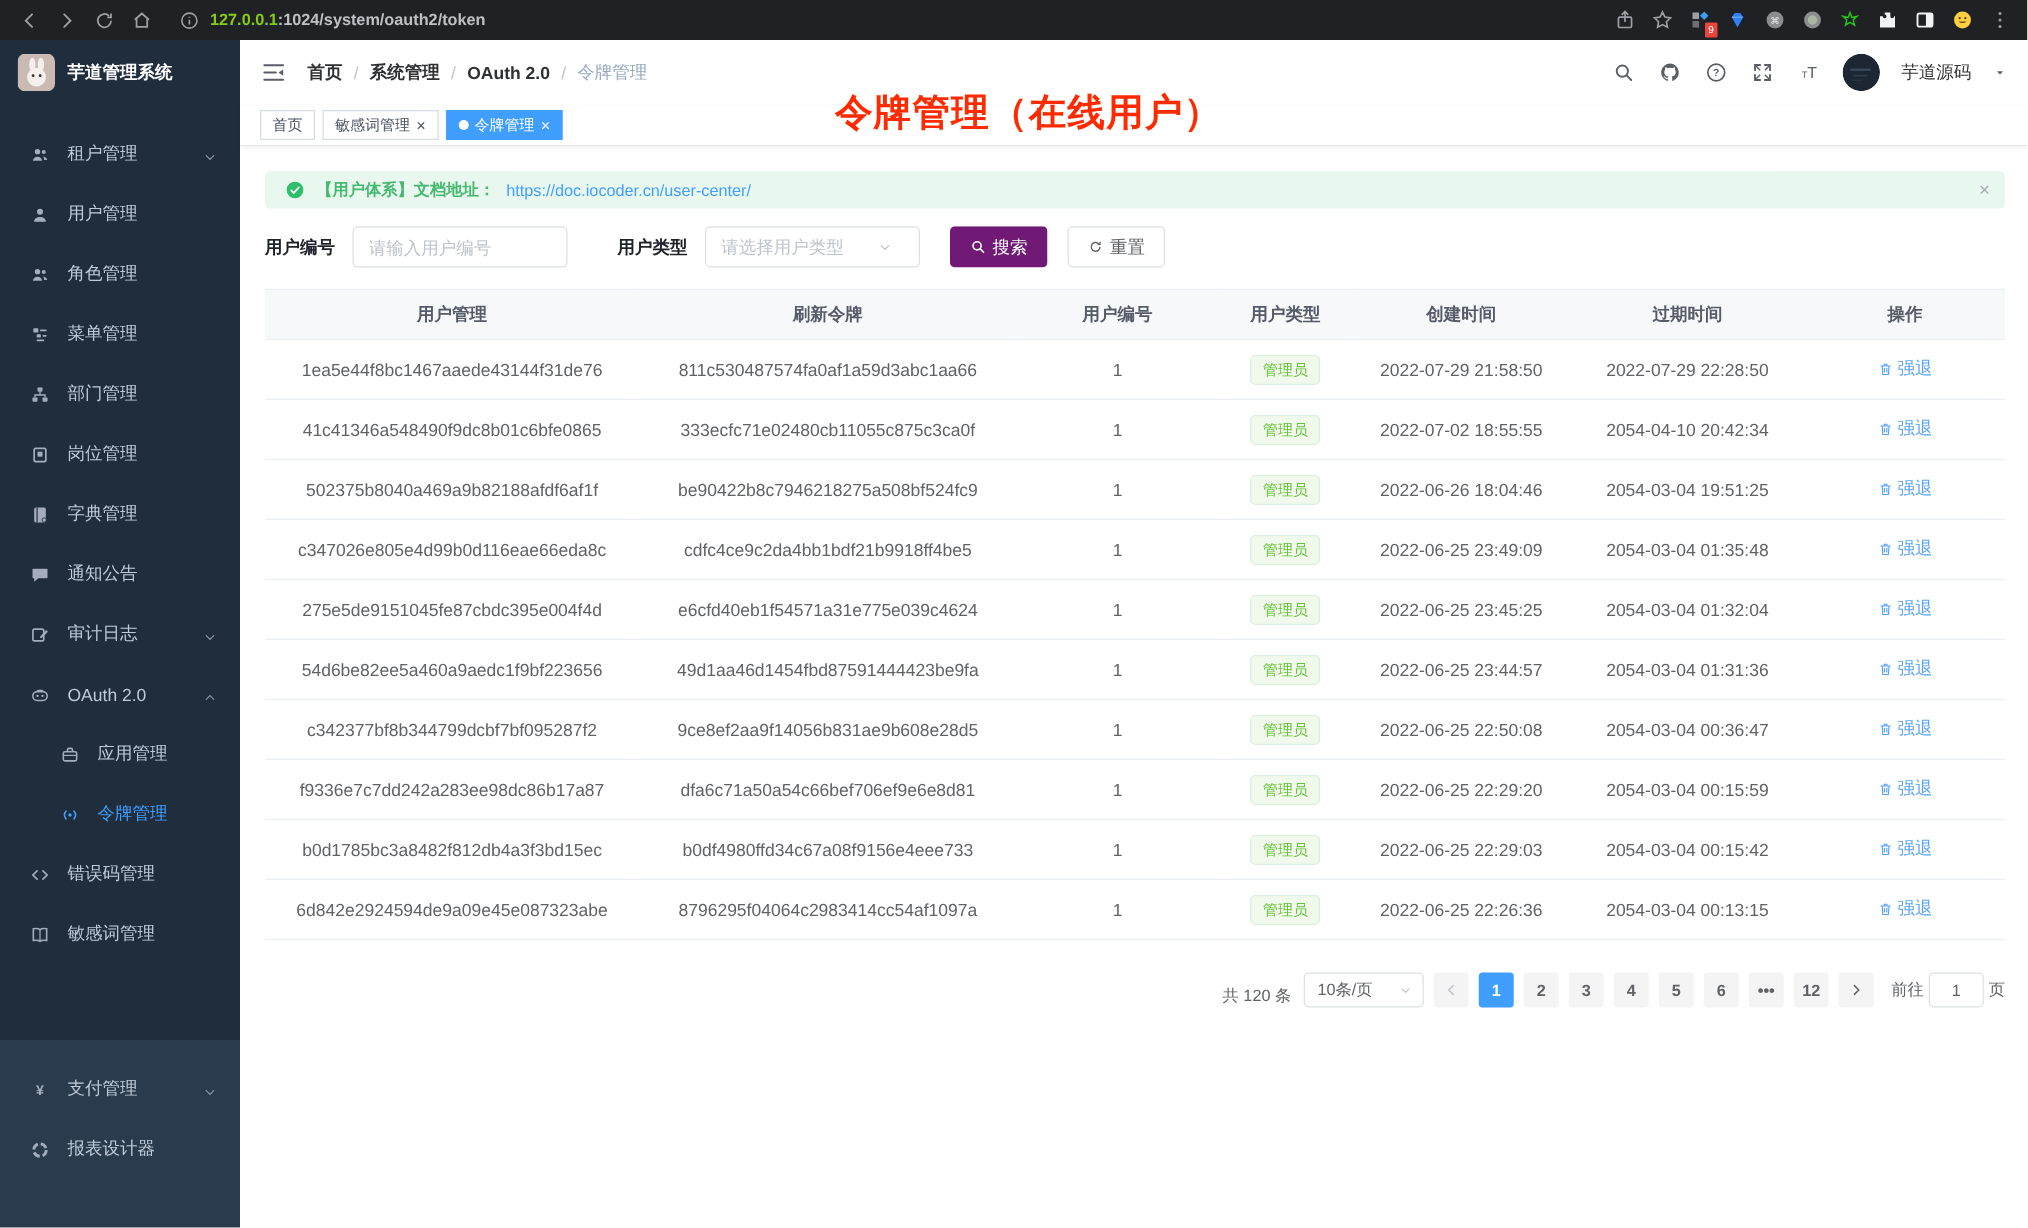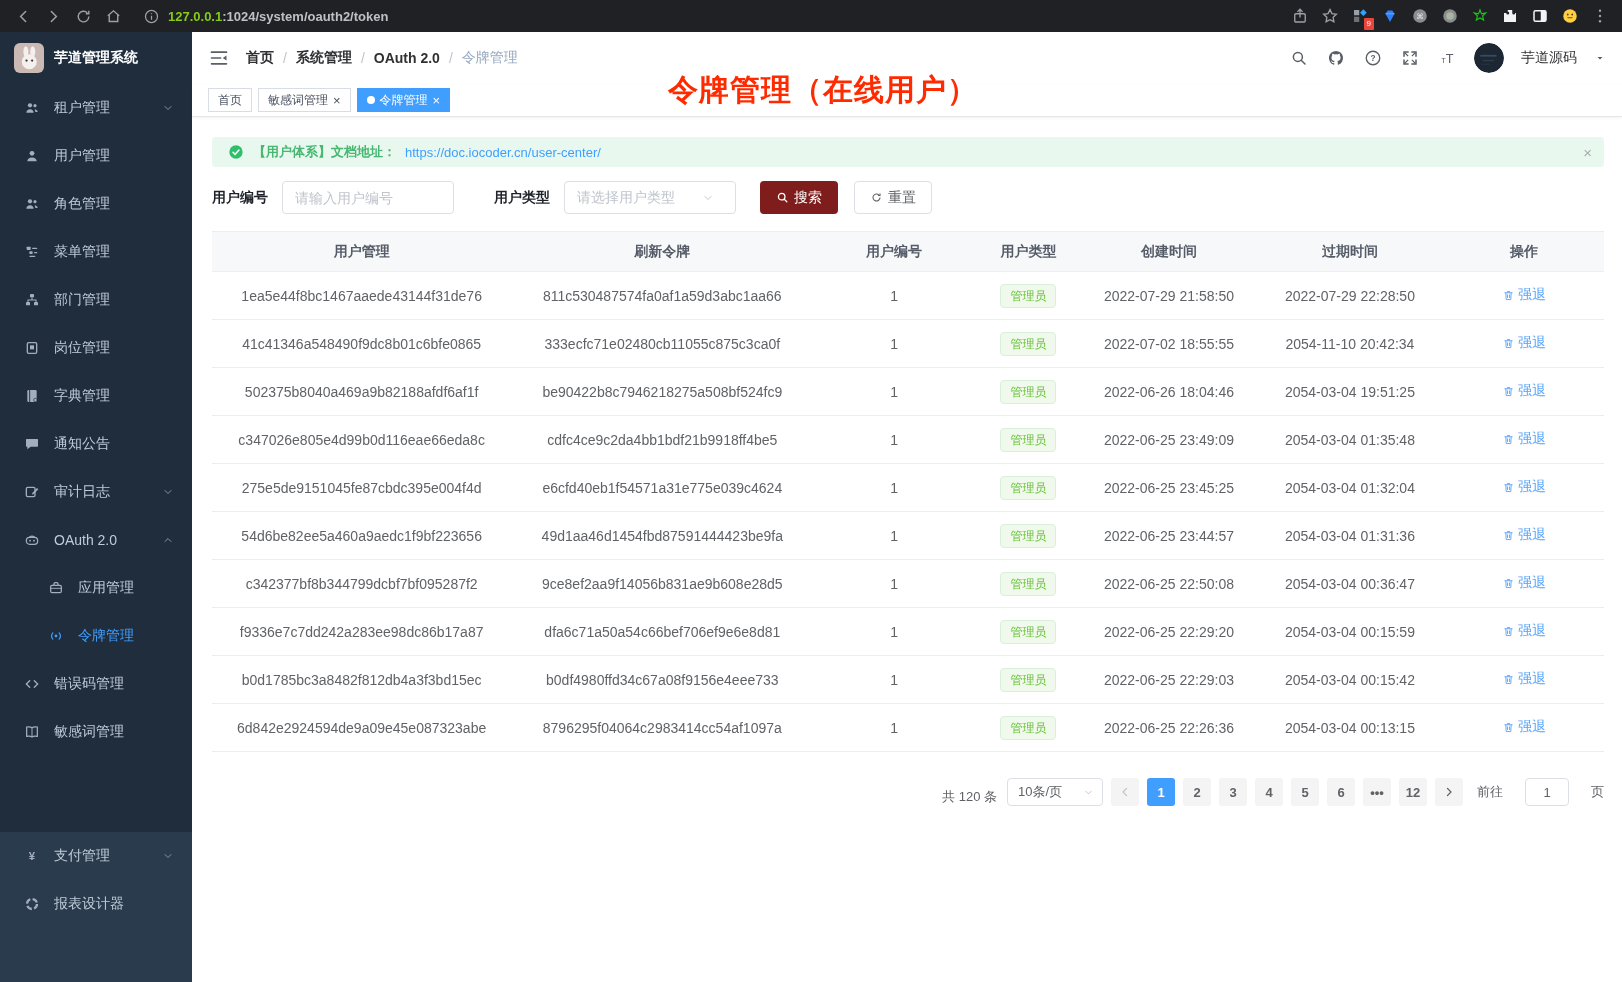--- a/index.html
+++ b/index.html
@@ -19,21 +19,21 @@
 
   
   .app{display:flex;height:950px}
 
   
   .sidebar{width:192px;background:#1f2d3d;color:#bfcbd9;flex-shrink:0;display:flex;flex-direction:column;font-size:14px}
   .sidebar-header{height:52px;display:flex;align-items:center;gap:10px;padding:0 14px;flex-shrink:0}
   .logo{width:30px;height:30px;border-radius:6px;overflow:hidden;flex-shrink:0}
   .logo svg{width:30px;height:30px}
   .app-title{color:#fff;font-size:14px;font-weight:bold;white-space:nowrap}
-  .side-item{height:48px;display:flex;align-items:center;padding-left:24px;cursor:pointer;position:relative;flex-shrink:0}
+  .side-item{height:48px;display:flex;align-items:flex-end;padding-left:24px;cursor:pointer;position:relative;flex-shrink:0}
   .side-item .s-ic{width:16px;height:16px;margin-right:14px;color:#a3adbd;display:flex;align-items:center;justify-content:center;flex-shrink:0}
   .side-item .s-ic svg{width:16px;height:16px}
   .side-item .s-lb{white-space:nowrap}
   .side-item .s-ar{position:absolute;right:18px;width:12px;height:12px;color:#8a93a5}
   .side-item .s-ar svg{width:12px;height:12px;display:block}
   .side-item .s-ar.up svg{transform:rotate(180deg)}
   .side-item.sub{padding-left:48px}
   .side-item.active,.side-item.active .s-ic{color:#409eff}
   .sidebar-bottom{margin-top:auto;min-height:150px;background:#2b3b4e;display:flex;flex-direction:column}
 
@@ -74,41 +74,41 @@
 
   .filter-row{margin-top:14px;display:flex;align-items:center;gap:12px;font-size:14px}
   .f-label{font-weight:bold;color:#1f2329;margin-right:2px}
   .f-input{width:172px;height:33px;border:1px solid #dcdfe6;border-radius:4px;padding:0 12px;font-size:14px;color:#606266;font-family:inherit;outline:none}
   .f-input::placeholder{color:#bfc4cc}
   .f-select{width:172px;height:33px;border:1px solid #dcdfe6;border-radius:4px;padding:0 21px 0 12px;display:flex;align-items:center;justify-content:space-between;color:#bfc4cc;cursor:pointer}
   .f-select .chev{width:12px;height:12px;color:#c0c4cc}
   .f-select .chev svg{width:12px;height:12px;display:block}
   .btn{height:33px;border-radius:4px;display:inline-flex;align-items:center;gap:5px;padding:0 15px;font-size:14px;cursor:pointer;border:1px solid transparent}
   .btn svg{width:13px;height:13px}
-  .btn-primary{background:#7f1d1d;color:#fff;margin-left:12px}
+  .btn-primary{background:#701a75;color:#fff;margin-left:12px}
   .btn-plain{background:#fff;border-color:#dcdfe6;color:#606266;margin-left:4px}
   .gap16{width:16px}
 
   table.grid{margin-top:17px;width:100%;border-collapse:collapse;table-layout:fixed;font-size:14px}
   table.grid th{height:40px;background:#f7f8fa;color:#555c68;font-weight:bold;border-top:1px solid #ebeef5;border-bottom:1px solid #ebeef5;text-align:center}
   table.grid td{height:48px;color:#606266;border-bottom:1px solid #ebeef5;text-align:center;white-space:nowrap;overflow:hidden}
   .type-badge{display:inline-block;background:#f0f9eb;border:1px solid #d9f1dc;color:#67c23a;font-size:12px;line-height:22px;padding:0 9px;border-radius:4px}
   .act-link{color:#57a3f8;display:inline-flex;align-items:center;gap:3px;cursor:pointer}
   .act-link svg{width:13px;height:13px}
 
   .pagination{margin-top:26px;display:flex;align-items:flex-end;justify-content:flex-end;gap:8px;font-size:13px;color:#606266;padding-bottom:20px}
   .pg-total{margin-right:2px}
   .pg-size{width:96px;height:28px;border:1px solid #dcdfe6;border-radius:4px;display:flex;align-items:center;justify-content:space-between;padding:0 8px 0 10px;color:#606266;cursor:pointer}
   .pg-size .chev{width:11px;height:11px;color:#c0c4cc}
   .pg-size .chev svg{width:11px;height:11px;display:block}
   .pg-btn{min-width:28px;height:28px;border-radius:3px;background:#f4f4f5;display:inline-flex;align-items:center;justify-content:center;padding:0 5px;cursor:pointer;color:#606266;font-weight:bold}
   .pg-btn svg{width:12px;height:12px}
   .pg-btn.disabled{color:#c0c4cc}
   .pg-btn.active{background:#409eff;color:#fff}
-  .pg-goto{display:flex;align-items:center;gap:22px;margin-left:6px}
+  .pg-goto{display:flex;align-items:center;gap:4px;margin-left:6px}
   .pg-goto input{width:44px;height:28px;border:1px solid #dcdfe6;border-radius:4px;text-align:center;font-size:13px;color:#606266;outline:none;font-family:inherit}
 </style>
 </head>
 <body>
 
 <div class="browser-bar">
   <span class="b-ic">
       <svg viewBox="0 0 24 24">
         <path d="M15 5l-7 7 7 7" stroke="currentColor" stroke-width="2.2" fill="none" stroke-linecap="round"></path>
       </svg>
@@ -562,21 +562,21 @@
                   </span>
                   <span>强退</span>
                 </span></td>
             </tr>
             <tr>
               <td>41c41346a548490f9dc8b01c6bfe0865</td>
               <td>333ecfc71e02480cb11055c875c3ca0f</td>
               <td>1</td>
               <td><span class="type-badge">管理员</span></td>
               <td>2022-07-02 18:55:55</td>
-              <td>2054-11-10 20:42:34</td>
+              <td>2054-04-10 20:42:34</td>
               <td><span class="act-link">
                   <span style="display:inline-flex">
                     <svg viewBox="0 0 24 24">
                       <path d="M4.5 7h15M10 7V4.5h4V7M7 7l.8 12.5h8.4L17 7M10.2 10v6.5M13.8 10v6.5" fill="none" stroke="currentColor" stroke-width="1.7"></path>
                     </svg>
                   </span>
                   <span>强退</span>
                 </span></td>
             </tr>
             <tr>

